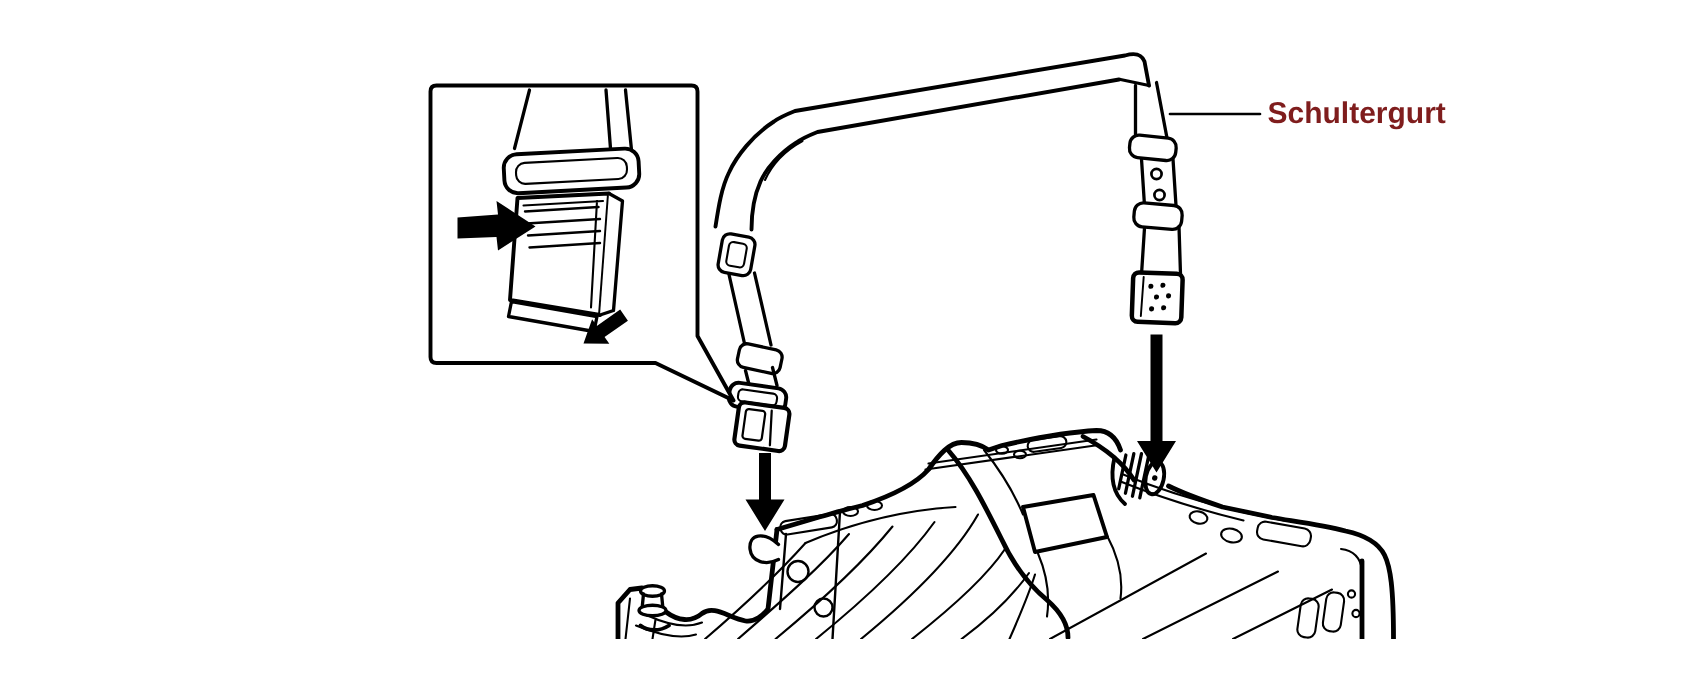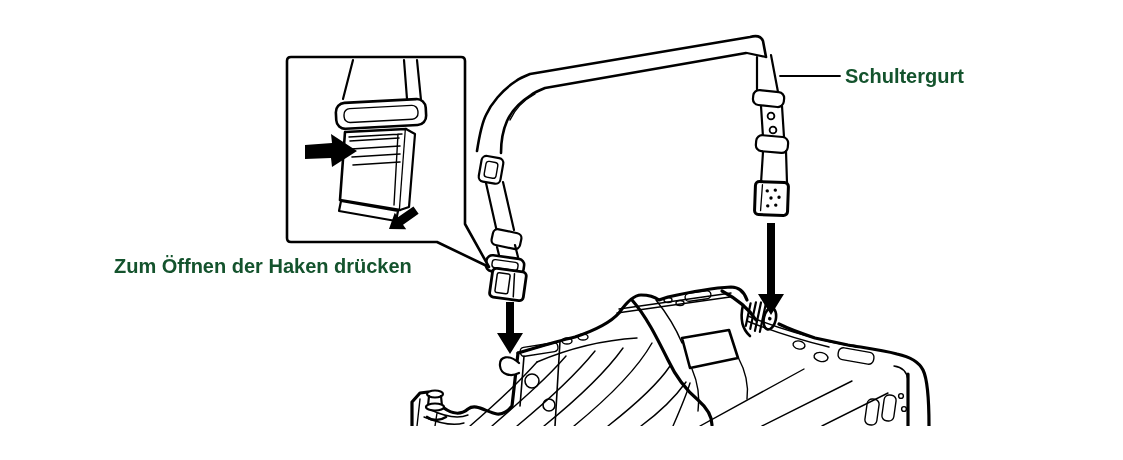--- a/index.html
+++ b/index.html
@@ -16,21 +16,21 @@
   }
   svg .thk{stroke-width:3.2;}
   svg .md{stroke-width:2.6;}
   svg .m2{stroke-width:2.2;}
   svg .thn{stroke-width:1.4;}
   svg .t6{stroke-width:1.6;}
   svg .w{fill:#ffffff;}
   svg .solid{fill:#000;stroke:none;}
   .label{
     position:absolute;
-    color:#14532d;
+    color:#7f1d1d;
     font-weight:700;
     font-size:20px;
     line-height:22px;
     white-space:nowrap;
   }
   .label.callout{left:114px;top:255px;}
   .label.strap{left:845px;top:65px;}
 </style>
 </head>
 <body>
@@ -165,15 +165,14 @@
       </g>
       <polygon class="solid" points="305,145 332,143 331,134 357,151 332,167 331,158 305,159"></polygon>
       <path class="solid" d="M0,0 L14,-10 L14,-4.5 L33,-4.5 L33,4.5 L14,4.5 L14,10 Z" transform="translate(389,229) rotate(-35)"></path>
     </g>
 
     <polygon class="solid" points="506,302 514,302 514,333 523,333 510,354 497,333 506,333"></polygon>
     <polygon class="solid" points="767,223 775,223 775,294 784,294 771,315 758,294 767,294"></polygon>
     <line x1="780" y1="76" x2="840" y2="76" style="stroke-width:1.8"></line>
   </svg>
 
-  <div class="label callout">Zum Öffnen der Haken drücken</div>
   <div class="label strap">Schultergurt</div>
 </div>
 
 </body></html>

